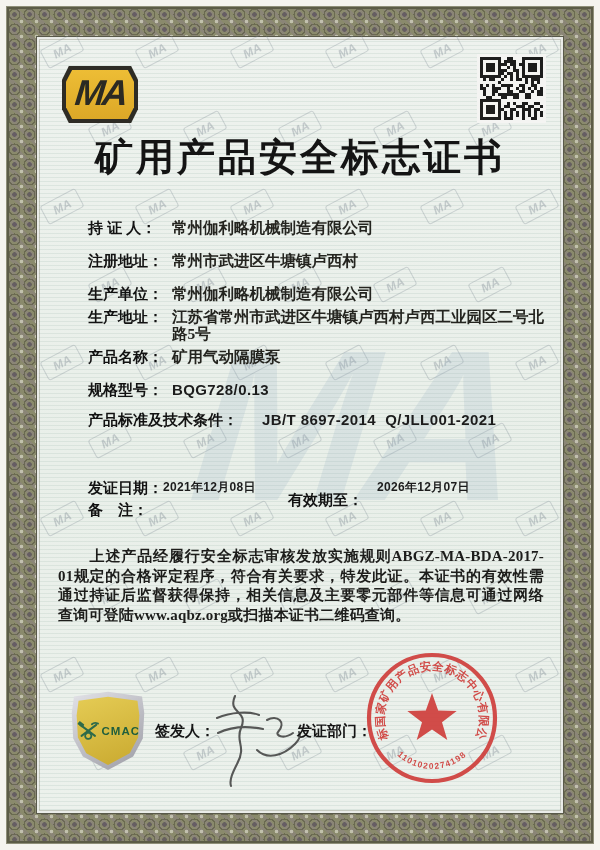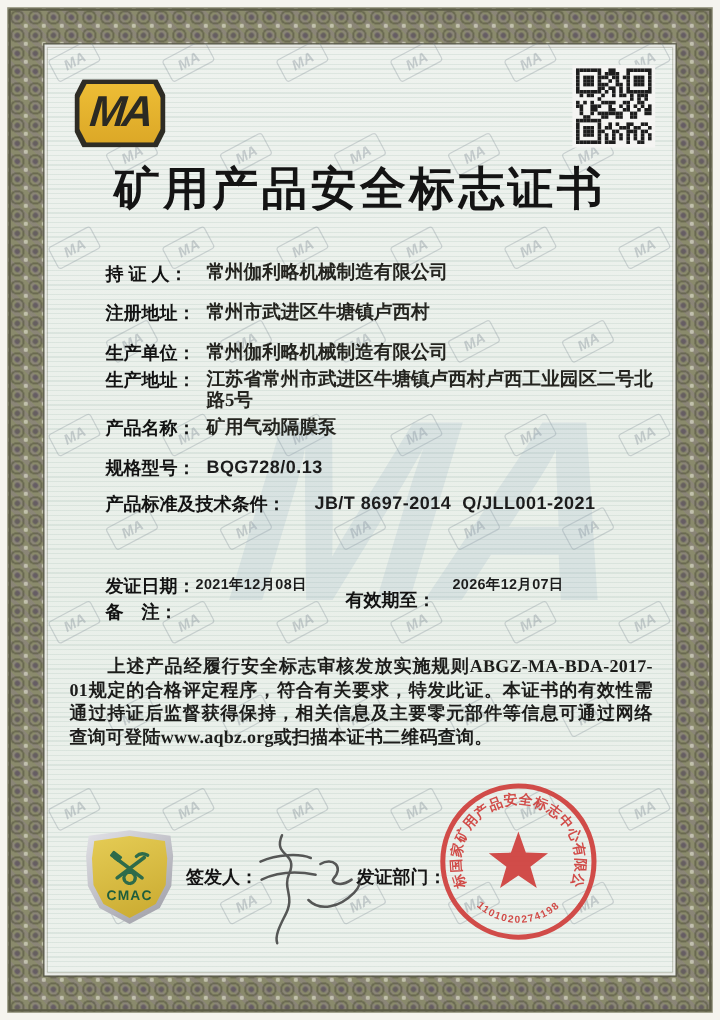--- a/index.html
+++ b/index.html
@@ -107,21 +107,21 @@
   .cmac {
     position:absolute; left:71px; top:691px; width:74px; height:79px;
     background:linear-gradient(145deg,#e3e3e8,#9b9ba4);
     clip-path:polygon(50% 100%,16% 83%,3% 60%,1% 28%,4% 7%,50% 1%,96% 7%,99% 28%,97% 60%,84% 83%);
     display:flex; align-items:center; justify-content:center;
   }
   .cmac-inner {
     width:64px; height:69px;
     background:linear-gradient(160deg,#e5cc55,#c9a92f);
     clip-path:polygon(50% 100%,16% 83%,3% 60%,1% 28%,4% 7%,50% 1%,96% 7%,99% 28%,97% 60%,84% 83%);
-    display:flex; flex-direction:column; align-items:center; justify-content:center; gap:1px;
+    display:flex; flex-direction:row; align-items:center; justify-content:center; gap:1px;
   }
   .cmac-label { font-size:11.5px; font-weight:800; color:#1f5e3d; letter-spacing:1px; }
 
   .signer-label { position:absolute; left:155px; top:722px; font-size:15px; font-weight:700; color:#141414; }
   .signature { position:absolute; left:205px; top:688px; }
   .dept-label { position:absolute; left:297px; top:722px; font-size:15px; font-weight:700; color:#141414; }
 
   .seal { position:absolute; left:363px; top:649px; opacity:0.9; }
   .stamp-date {
     position:absolute; left:362px; top:723px; z-index:4;

